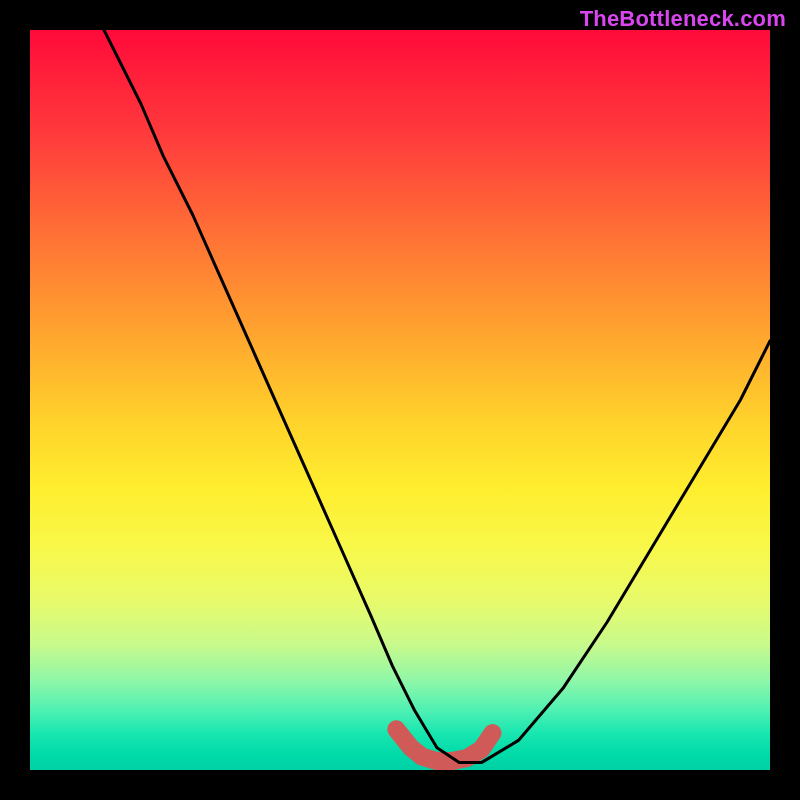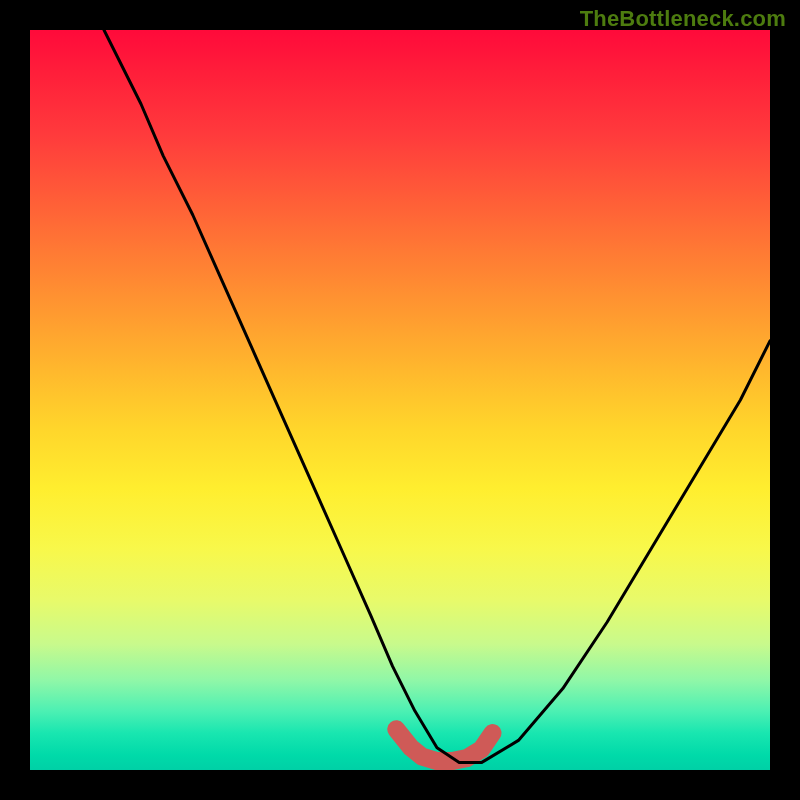--- a/index.html
+++ b/index.html
@@ -47,21 +47,21 @@
     position: absolute;
     left: 0;
     top: 0;
     width: 740px;
     height: 740px;
   }
   .watermark {
     position: absolute;
     top: 6px;
     right: 14px;
-    color: #4d7c0f;
+    color: #d946ef;
     font-size: 22px;
     font-weight: 600;
     letter-spacing: 0.2px;
     user-select: none;
   }
 </style>
 </head>
 <body>
 
 <div class="frame">

